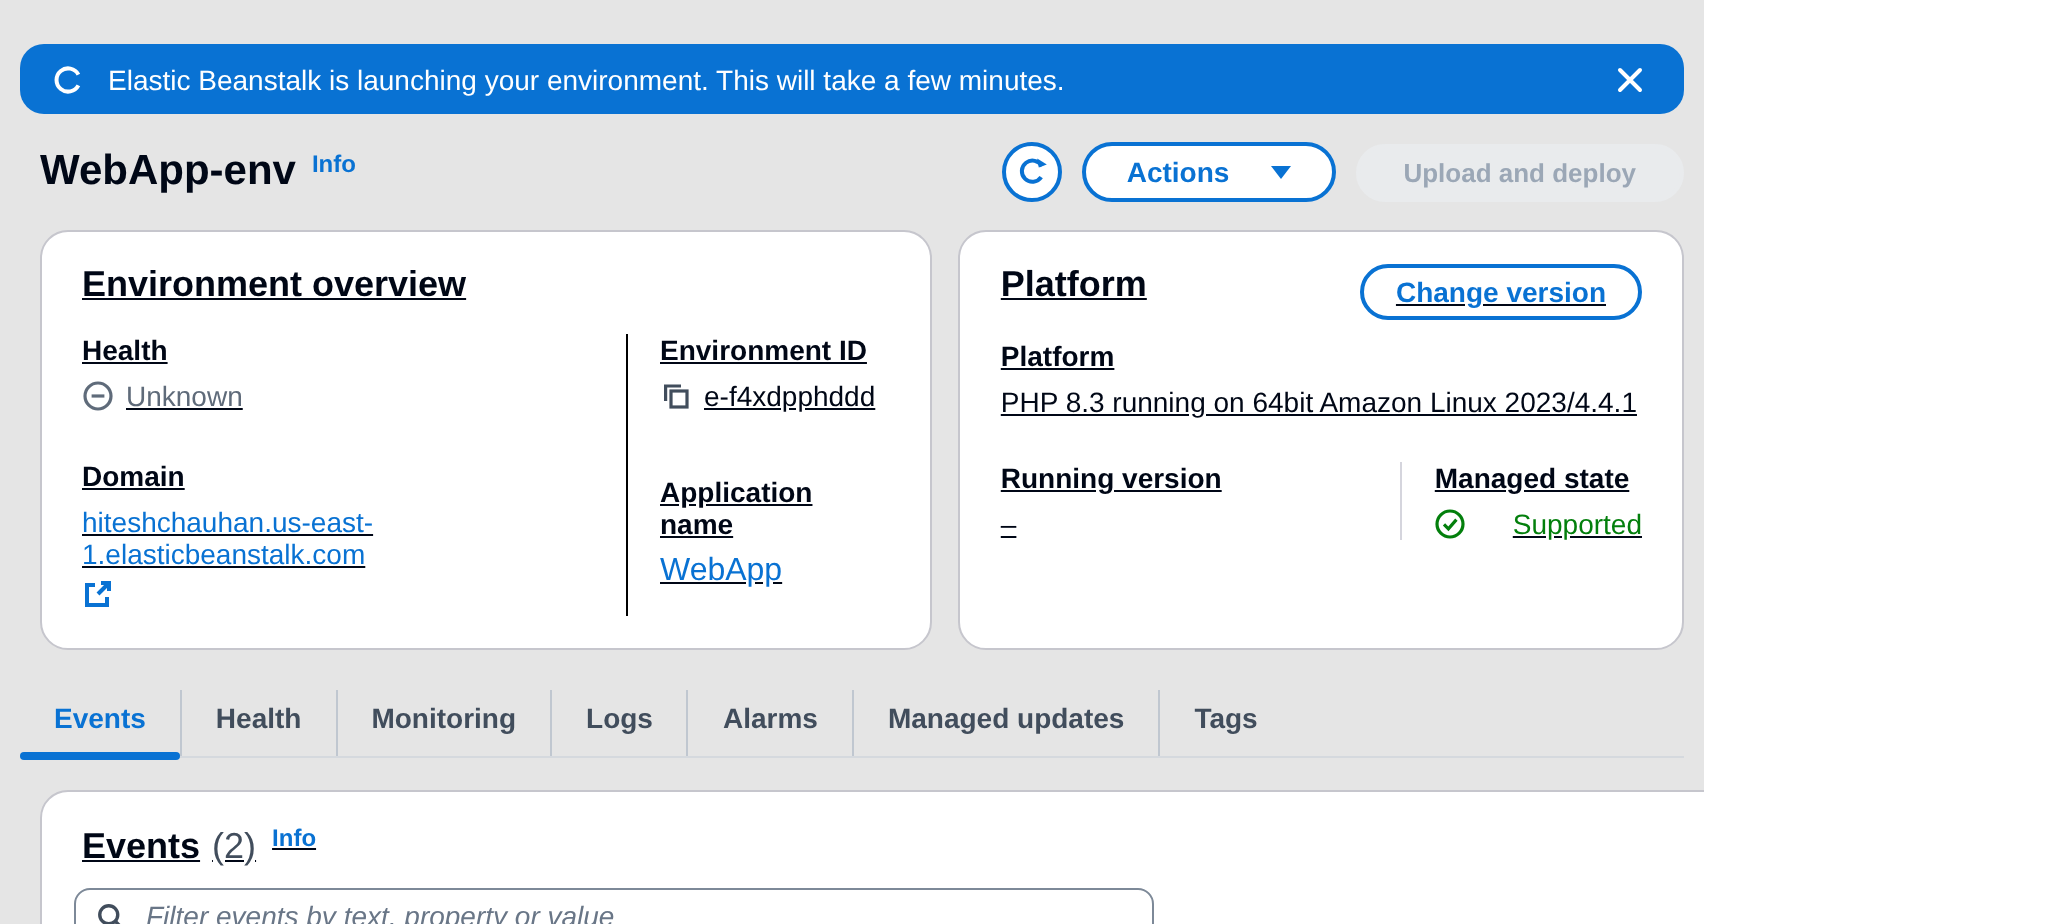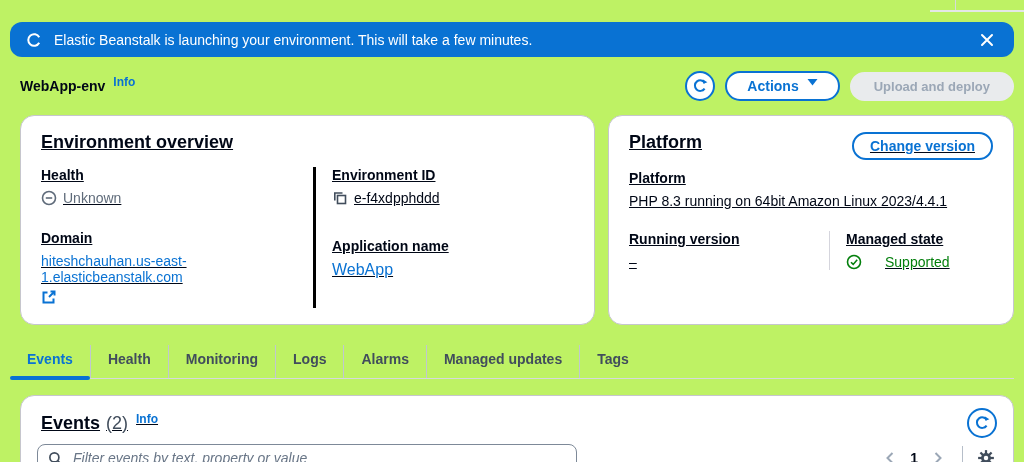--- a/index.html
+++ b/index.html
@@ -1,50 +1,50 @@
 <!DOCTYPE html>
 <html><head>
 <meta charset="utf-8">
 <style>
   * { box-sizing: border-box; }
   html,body { margin:0; padding:0; background:#fff; }
   body { font-family:"Liberation Sans", sans-serif; color:#000716; }
-  .page { position:relative; width:1024px; height:462px; overflow:hidden; background:#bef264; }
+  .page { position:relative; width:852px; height:462px; overflow:hidden; background:#e5e5e5; }
 
   
   .corner-h { position:absolute; top:10px; left:930px; width:94px; height:2px; background:#e4e7e7; }
   .corner-v { position:absolute; top:0; left:955px; width:1px; height:10px; background:#d5dbdb; }
 
   
   .banner { margin:22px 10px 0 10px; height:35px; background:#0972d3; border-radius:12px;
             display:flex; align-items:center; padding:0 16px; color:#fff; font-size:14px; }
   .banner .msg { margin-left:12px; }
   .banner .close { margin-left:auto; background:none; border:none; cursor:pointer; display:grid; place-items:center; padding:4px; }
 
   
   .page-header { display:flex; align-items:center; padding:14px 10px 8px 20px; }
-  .page-title { font-size:14px; font-weight:700; margin:0; }
+  .page-title { font-size:21px; font-weight:700; margin:0; }
   .info-link { color:#0972d3; font-size:12px; font-weight:700; margin-left:8px; position:relative; top:-4px; text-decoration:none; cursor:pointer; }
   .header-actions { margin-left:auto; display:flex; align-items:center; gap:10px; }
   .btn-refresh { width:30px; height:30px; border:2px solid #0972d3; border-radius:50%; background:#fff; display:grid; place-items:center; cursor:pointer; padding:0; }
   .btn-outline { border:2px solid #0972d3; color:#0972d3; background:#fff; font-weight:700; font-size:14px;
-                 border-radius:20px; padding:5px 20px; display:flex; align-items:flex-start; gap:8px; cursor:pointer;
+                 border-radius:20px; padding:5px 20px; display:flex; align-items:center; gap:20px; cursor:pointer;
                  font-family:"Liberation Sans", sans-serif; }
   .btn-disabled { border:2px solid #e9ebed; background:#e9ebed; color:#9ba7b6; font-weight:700; font-size:13px;
                   border-radius:20px; padding:5px 22px; cursor:default; font-family:"Liberation Sans", sans-serif; }
 
   
   .cards-row { display:flex; gap:13px; padding:6px 10px 0 20px; align-items:stretch; }
   .card { border:1px solid #c6c6cd; border-radius:14px; background:#fff;text-decoration:underline; }
   .card-env { width:575px; min-height:175px; padding:16px 20px; }
   .card-platform { width:406px; min-height:175px; padding:16px 20px; }
   .card h2 { font-size:18px; font-weight:700; margin:0; }
 
   .kv-grid { display:grid; grid-template-columns:272px 1fr; margin-top:14px; }
-  .kv-col2 { border-left:3px solid #000000; padding-left:16px; }
+  .kv-col2 { border-left:1px solid #000000; padding-left:16px; }
   .kv-block { margin-bottom:24px; }
   .kv-label { font-weight:700; font-size:14px; margin-bottom:7px; }
   .kv-value { font-size:14px; display:flex; align-items:center; gap:6px; }
   .muted { color:#5f6b7a; }
   .link { color:#0972d3; text-decoration:none; cursor:pointer; }
   .ext-icon-line { margin-top:4px; }
 
   .platform-head { display:flex; align-items:flex-start; justify-content:space-between; }
   .platform-head .btn-outline { padding:4px 16px; }
   .platform-bottom { display:grid; grid-template-columns:200px 1fr; margin-top:22px; }

